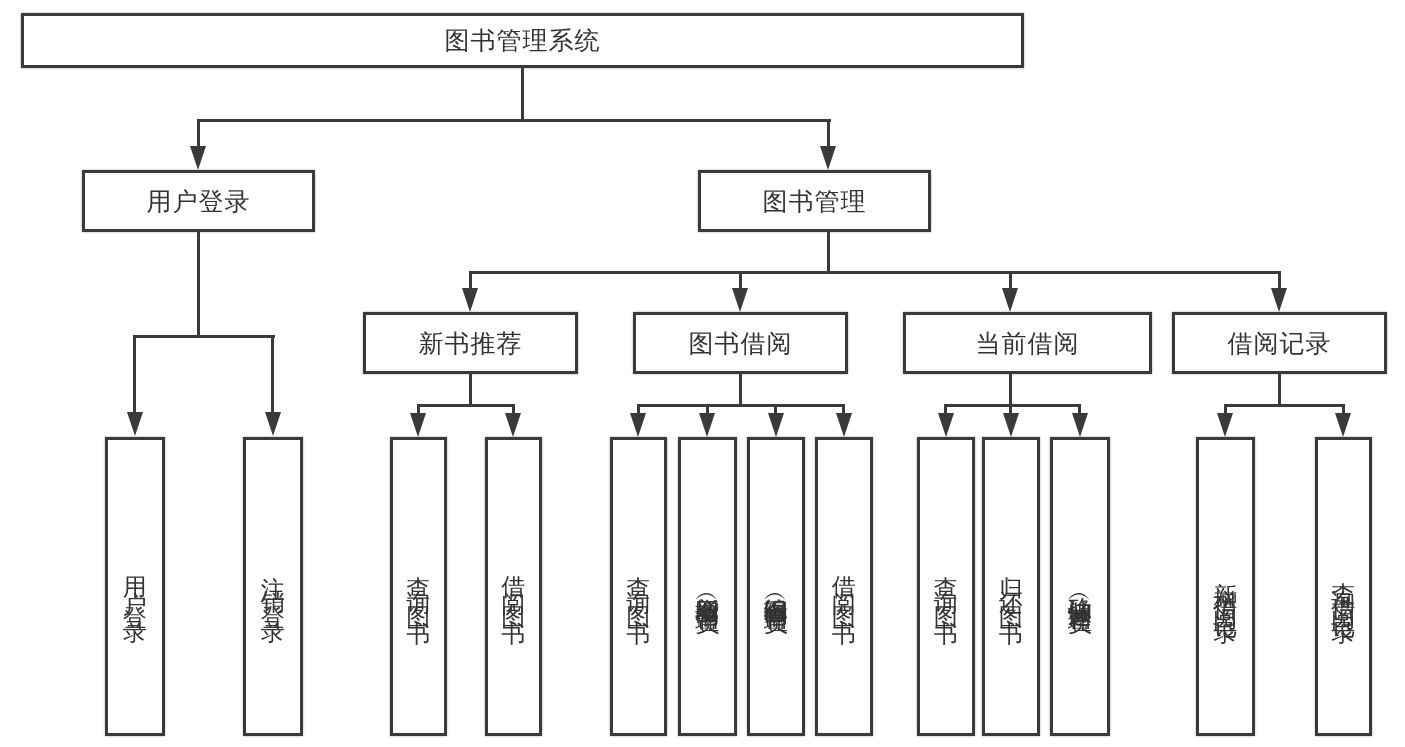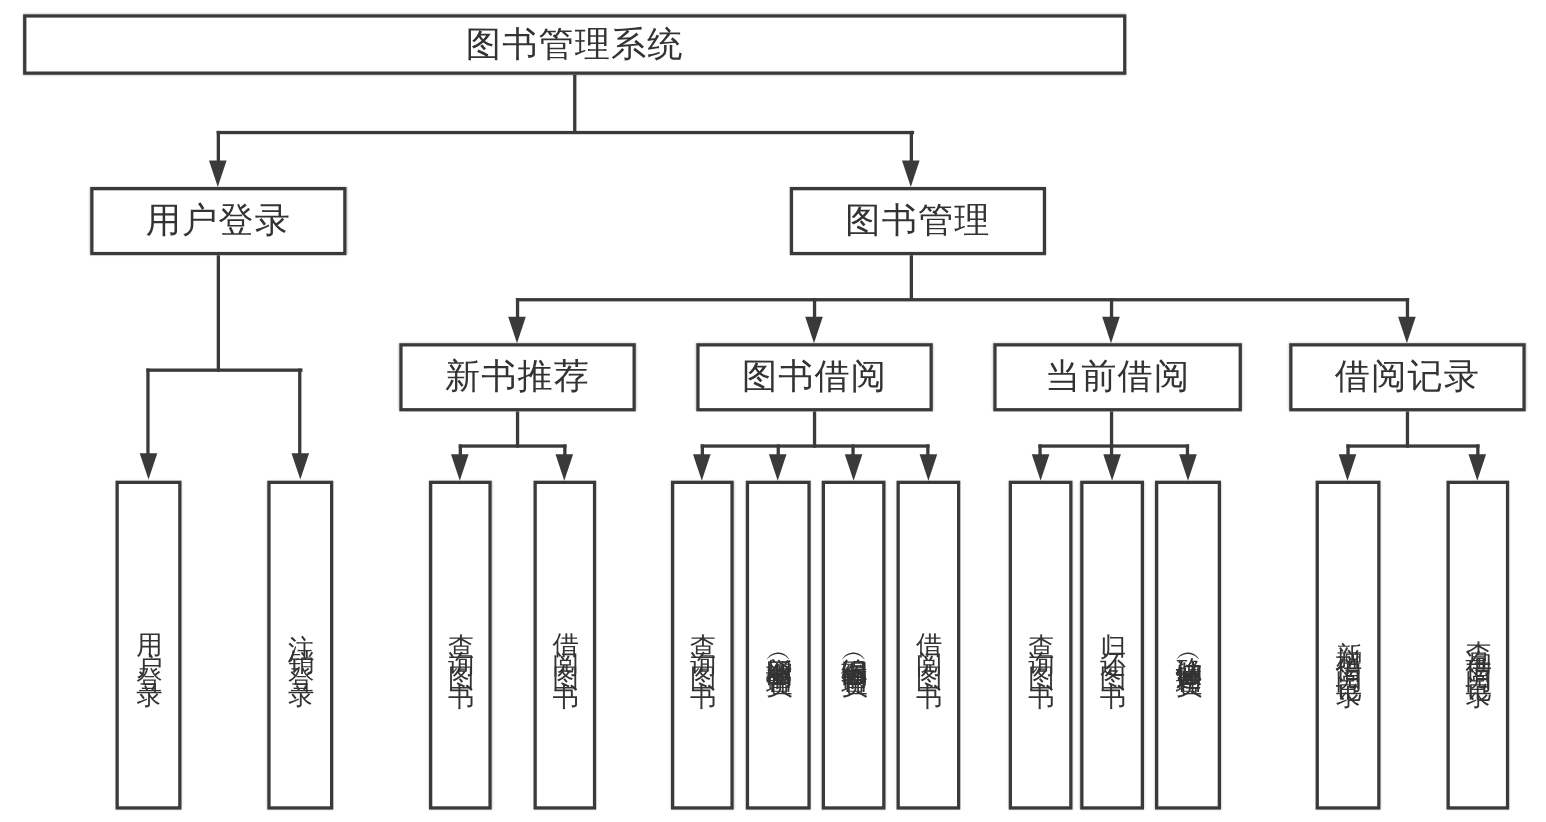--- a/index.html
+++ b/index.html
@@ -12,21 +12,21 @@
   }
   .node{
     position:absolute;
     background:#ffffff;
     border:3px solid #3a3a3a;
     box-shadow:0 0 2px rgba(0,0,0,0.35);
     display:flex;align-items:center;justify-content:center;
     box-sizing:border-box;
     color:#333333;
   }
-  .node.h{font-size:32px;letter-spacing:1px;justify-content:center;}
+  .node.h{font-size:25px;letter-spacing:1px;justify-content:center;}
   .node.v{font-size:24px;}
   .vtext{
     writing-mode:vertical-rl;
     text-orientation:mixed;
     letter-spacing:2px;
     color:#333333;
     line-height:1.15;
   }
   .vtext.loose{letter-spacing:15px;}
   .vtext.mid{letter-spacing:8px;}
@@ -53,33 +53,33 @@
 <div class="canvas">
 
   <div class="node h" style="left:21px;top:13px;width:1003px;height:55px">
     <span>图书管理系统</span>
   </div>
 
   <div class="node h" style="left:82px;top:170px;width:233px;height:62px">
     <span>用户登录</span>
   </div>
 
-  <div class="node h" style="left:718px;top:170px;width:233px;height:62px">
+  <div class="node h" style="left:698px;top:170px;width:233px;height:62px">
     <span>图书管理</span>
   </div>
 
   <div class="node h" style="left:363px;top:312px;width:215px;height:62px">
     <span>新书推荐</span>
   </div>
 
   <div class="node h" style="left:633px;top:312px;width:215px;height:62px">
     <span>图书借阅</span>
   </div>
 
-  <div class="node h" style="left:903px;top:312px;width:226px;height:62px">
+  <div class="node h" style="left:903px;top:312px;width:249px;height:62px">
     <span>当前借阅</span>
   </div>
 
   <div class="node h" style="left:1172px;top:312px;width:215px;height:62px">
     <span>借阅记录</span>
   </div>
 
   <div class="node v" style="left:105px;top:437px;width:60px;height:299px">
     <span class="vtext loose">用户登录</span>
   </div>

